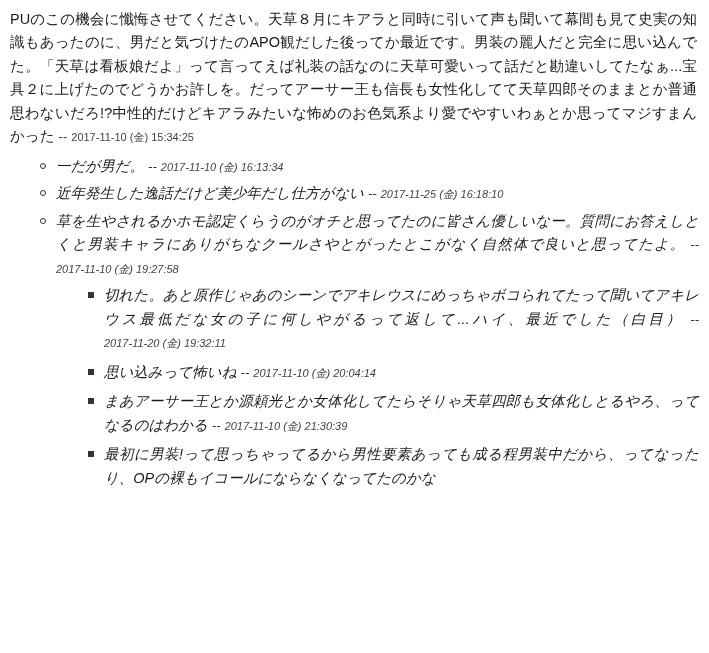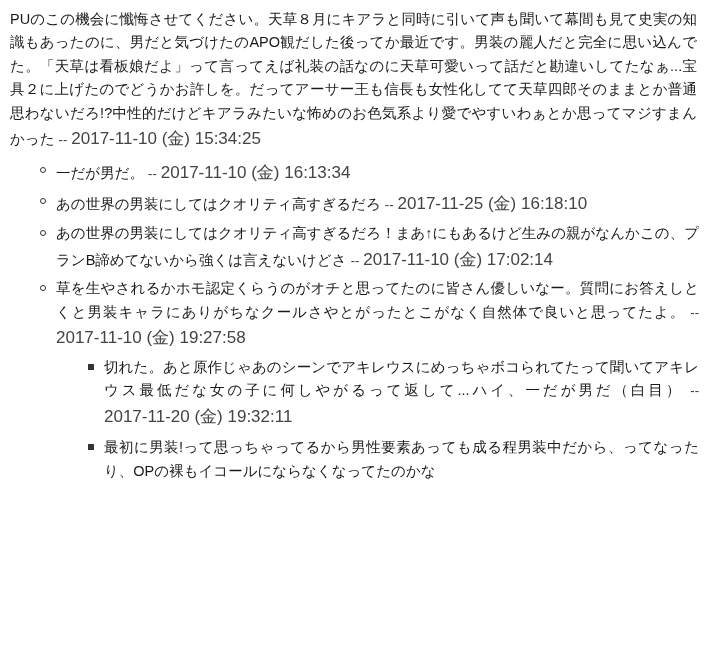--- a/index.html
+++ b/index.html
@@ -33,20 +33,21 @@
     margin: 0;
     padding: 0 0 0 30px;
   }
   .thread-level-1 > li {
     position: relative;
     font-size: 14.5px;
     line-height: 1.62;
     margin: 0 0 4px 0;
     padding-left: 16px;
     text-align: justify;
+    font-style: italic;
   }
   .thread-level-1 > li::before {
     content: "";
     position: absolute;
     left: 0;
     top: 8px;
     width: 6px;
     height: 6px;
     border: 1px solid #333;
     border-radius: 50%;
@@ -70,21 +71,21 @@
     content: "";
     position: absolute;
     left: 0;
     top: 8px;
     width: 6px;
     height: 6px;
     background: #333;
     box-sizing: border-box;
   }
   .timestamp {
-    font-size: 17px;
+    font-size: 11px;
     color: #444;
     white-space: nowrap;
     margin-top: 36px;
   }
   .dashes {
     font-size: 13px;
     color: #333;
   }
   .body-text {
     display: inline;
@@ -103,43 +104,48 @@
 
   <ul class="thread-level-1">
 
     <li>
       <span class="body-text">一だが男だ。</span>
       <span class="dashes">--</span>
       <span class="timestamp">2017-11-10 (金) 16:13:34</span>
     </li>
 
     <li>
-      <span class="body-text">あの世界の男装にしてはクオリティ高すぎるだろ</span>
+      <span class="body-text">近年発生した逸話だけど美少年だし仕方がない</span>
       <span class="dashes">--</span>
       <span class="timestamp">2017-11-25 (金) 16:18:10</span>
     </li>
 
 
 
-    <li>
-      <span class="body-text">あの世界の男装にしてはクオリティ高すぎるだろ！まあ↑にもあるけど生みの親がなんかこの、プランB諦めてないから強くは言えないけどさ</span>
-      <span class="dashes">--</span>
-      <span class="timestamp">2017-11-10 (金) 17:02:14</span>
-    </li>
 
     <li>
       <span class="body-text">草を生やされるかホモ認定くらうのがオチと思ってたのに皆さん優しいなー。質問にお答えしとくと男装キャラにありがちなクールさやとがったとこがなく自然体で良いと思ってたよ。</span>
       <span class="dashes">--</span>
       <span class="timestamp">2017-11-10 (金) 19:27:58</span>
 
       <ul class="thread-level-2">
         <li>
-          <span class="body-text">切れた。あと原作じゃあのシーンでアキレウスにめっちゃボコられてたって聞いてアキレウス最低だな女の子に何しやがるって返して...ハイ、一だが男だ（白目）</span>
+          <span class="body-text">切れた。あと原作じゃあのシーンでアキレウスにめっちゃボコられてたって聞いてアキレウス最低だな女の子に何しやがるって返して...ハイ、最近でした（白目）</span>
           <span class="dashes">--</span>
           <span class="timestamp">2017-11-20 (金) 19:32:11</span>
+        </li>
+        <li>
+          <span class="body-text">思い込みって怖いね</span>
+          <span class="dashes">--</span>
+          <span class="timestamp">2017-11-10 (金) 20:04:14</span>
+        </li>
+        <li>
+          <span class="body-text">まあアーサー王とか源頼光とか女体化してたらそりゃ天草四郎も女体化しとるやろ、ってなるのはわかる</span>
+          <span class="dashes">--</span>
+          <span class="timestamp">2017-11-10 (金) 21:30:39</span>
         </li>
         <li>
           <span class="body-text">最初に男装!って思っちゃってるから男性要素あっても成る程男装中だから、ってなったり、OPの裸もイコールにならなくなってたのかな</span>
           
           
         </li>
       </ul>
     </li>
 
   </ul>

